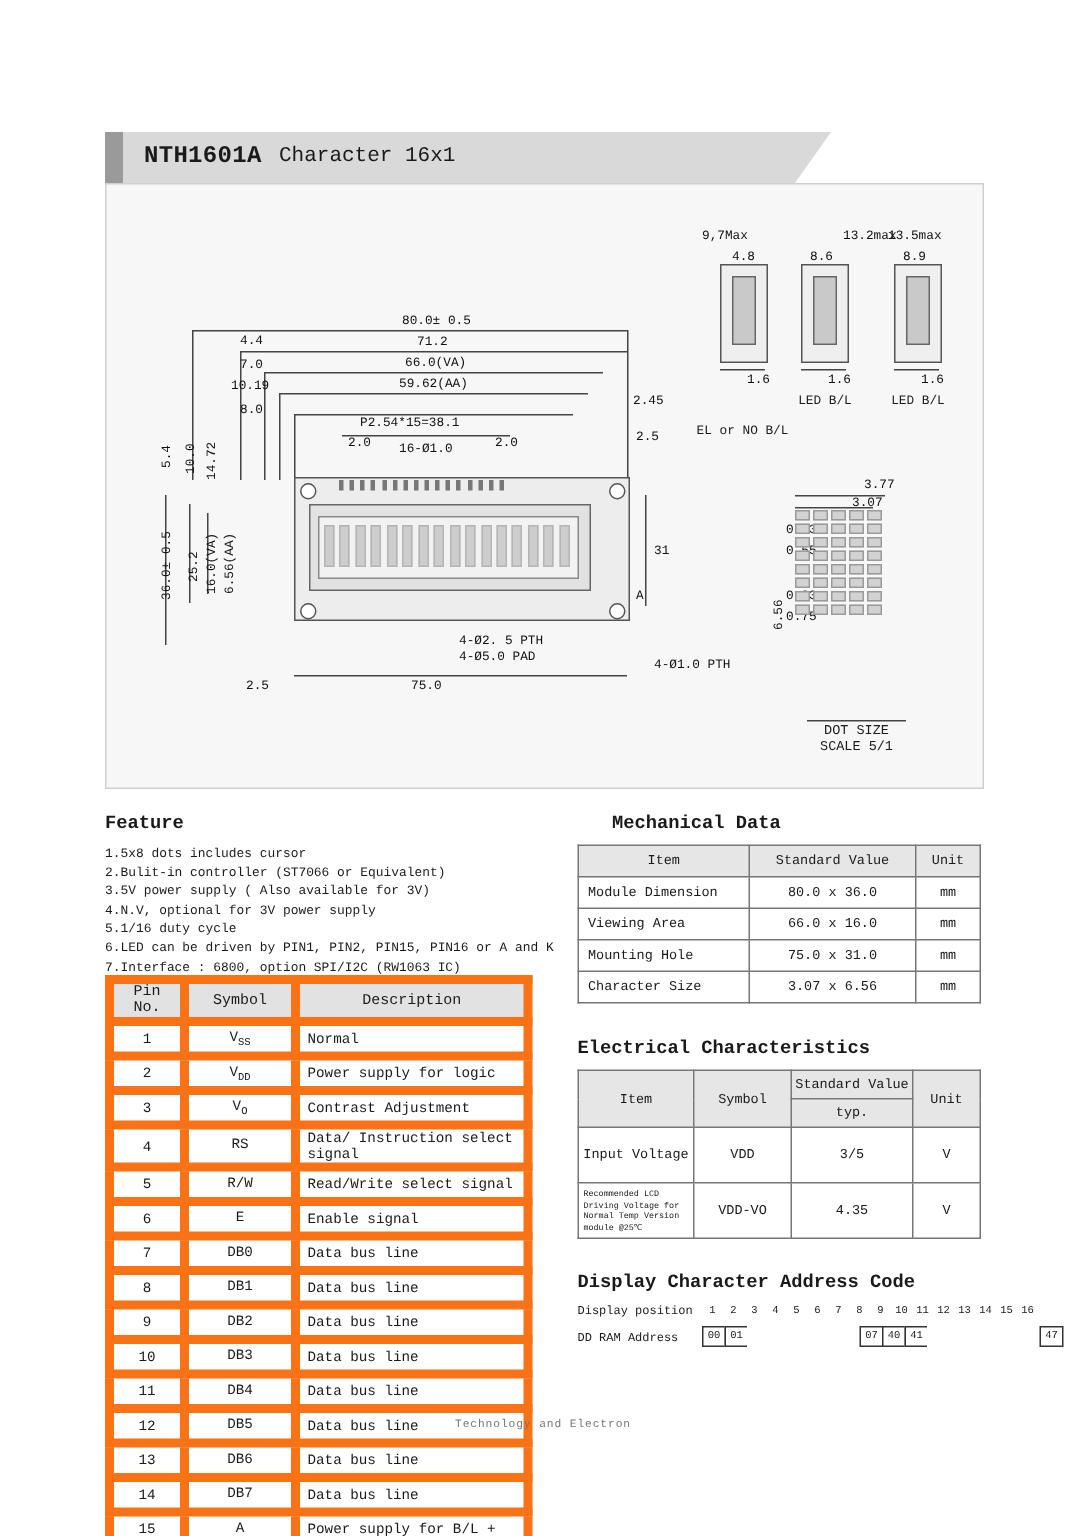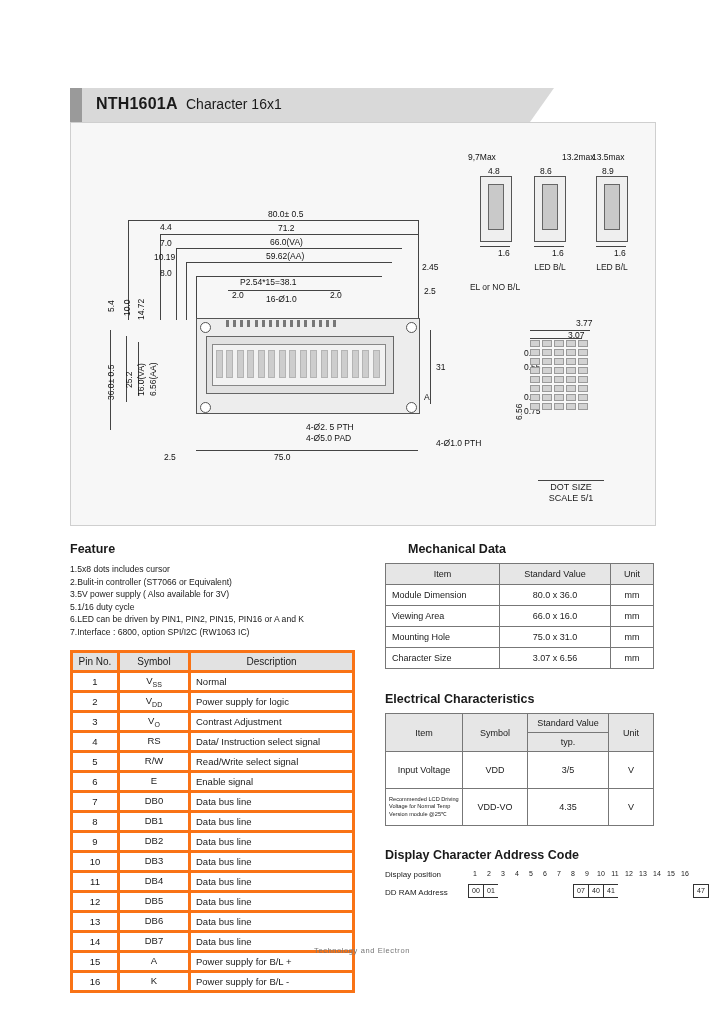--- a/index.html
+++ b/index.html
@@ -11,21 +11,21 @@
     width: 724px;
     height: 1024px;
     position: relative;
     font-family: "Liberation Sans", sans-serif;
     color: #1a1a1a;
     overflow: hidden;
   }
   .page {
     position: absolute;
     left: 0; top: 0;
-    width: 724px; height: 748px;
+    width: 724px; height: 748px; font-family: Liberation Mono, monospace;
   }
 
   
   .header-band {
     position: absolute;
     left: 70px; top: 88px;
     width: 460px; height: 34px;
     background: #d9d9d9;
   }
   .header-band:after {
@@ -197,21 +197,21 @@
   table {
     border-collapse: collapse;
     font-size: 9.5px;
   }
   .pin-table {
     position: absolute;
     left: 70px; top: 650px;
     width: 285px;
   }
   .pin-table th, .pin-table td {
-    border: 3px solid #f97316;
+    border: 6px solid #f97316;
     height: 17px;
     padding: 0 3px;
   }
   .pin-table thead th {
     background: #e2e2e2;
     font-weight: normal;
     font-size: 10px;
   }
   .pin-table td.num { width: 38px; text-align: center; }
   .pin-table td.sym { width: 62px; text-align: center; }
@@ -498,20 +498,21 @@
   </div>
   <div class="ln h" style="left:538px; top:480px; width:66px;"></div>
   <div class="dot-caption" style="left:511px; top:482px;">DOT SIZE</div>
   <div class="dot-caption" style="left:511px; top:493px;">SCALE 5/1</div>
 
   <div class="sec-title" style="left:70px; top:542px;">Feature</div>
   <div class="feature-list">
     <div>1.5x8 dots includes cursor</div>
     <div>2.Bulit-in controller (ST7066 or Equivalent)</div>
     <div>3.5V power supply ( Also available for 3V)</div>
+    <div>4.N.V, optional for 3V power supply</div>
     <div>5.1/16 duty cycle</div>
     <div>6.LED can be driven by PIN1, PIN2, PIN15, PIN16 or A and K</div>
     <div>7.Interface : 6800, option SPI/I2C (RW1063 IC)</div>
   </div>
 
   <table class="pin-table">
     <thead>
       <tr>
         <th>Pin No.</th>
         <th>Symbol</th>

